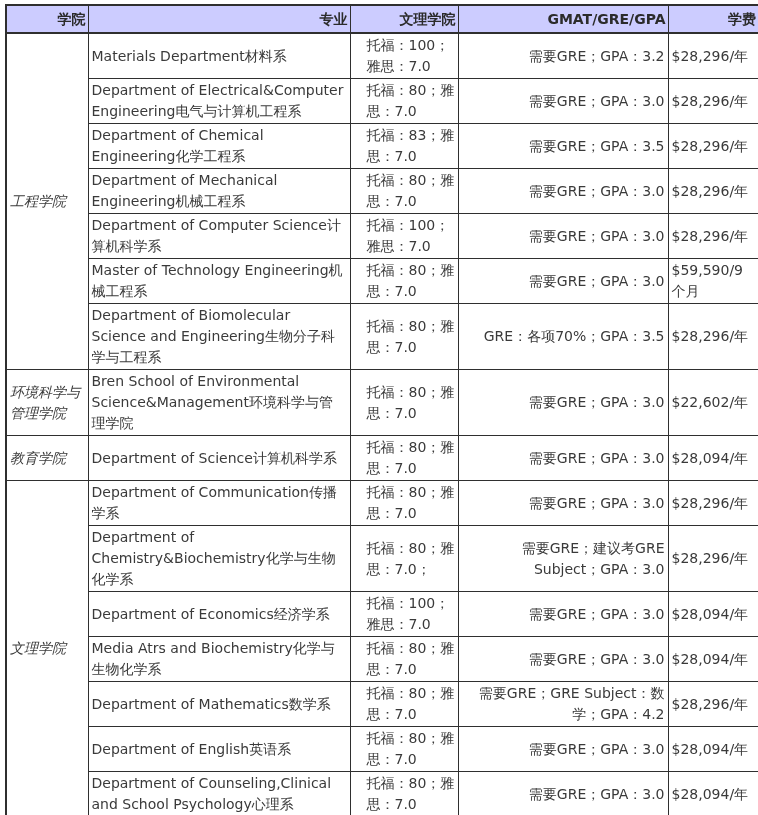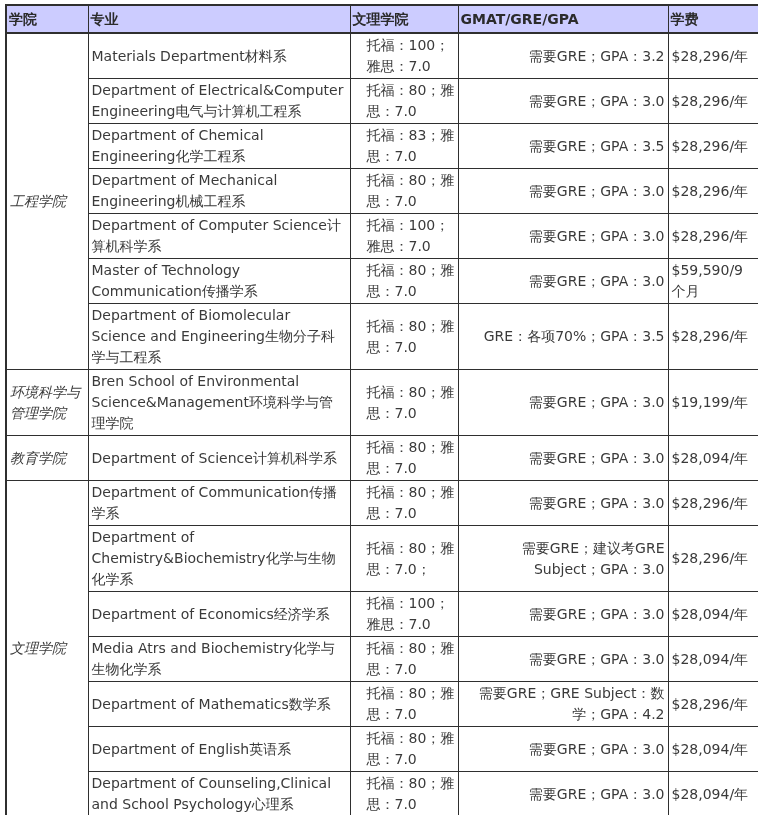--- a/index.html
+++ b/index.html
@@ -25,21 +25,21 @@
     vertical-align: middle;
     padding: 1px 3px;
     word-wrap: break-word;
     overflow-wrap: break-word;
     color: #3a3a3a;
   }
   table.uni-table thead th {
     background: #ccccff;
     color: #2b2b2b;
     font-weight: bold;
-    text-align: left;
+    text-align: right;
     height: 24px;
     border-bottom: 2px solid #2f2f2f;
     padding: 1px 2px;
   }
   table.uni-table td.college   { width: 74px; font-style: italic; }
   table.uni-table td.major     { width: 254px; }
   table.uni-table td.language  { width: 100px; padding-left: 16px; }
   table.uni-table td.gre       { width: 202px; text-align: right; }
   table.uni-table td.tuition   { width: 83px; }
   col.c-college  { width: 82px; }
@@ -98,37 +98,37 @@
           <td class="gre">需要GRE；GPA：3.0</td>
           <td class="tuition">$28,296/年</td>
         </tr>
         <tr>
           <td class="major">Department of Computer Science计算机科学系</td>
           <td class="language">托福：100；雅思：7.0</td>
           <td class="gre">需要GRE；GPA：3.0</td>
           <td class="tuition">$28,296/年</td>
         </tr>
         <tr>
-          <td class="major">Master of Technology Communication传播学系</td>
+          <td class="major">Master of Technology Engineering机械工程系</td>
           <td class="language">托福：80；雅思：7.0</td>
           <td class="gre">需要GRE；GPA：3.0</td>
           <td class="tuition">$59,590/9个月</td>
         </tr>
         <tr>
           <td class="major">Department of Biomolecular Science and Engineering生物分子科学与工程系</td>
           <td class="language">托福：80；雅思：7.0</td>
           <td class="gre">GRE：各项70%；GPA：3.5</td>
           <td class="tuition">$28,296/年</td>
         </tr>
         <tr>
           <td class="college" rowspan="1">环境科学与管理学院</td>
           <td class="major">Bren School of Environmental Science&amp;Management环境科学与管理学院</td>
           <td class="language">托福：80；雅思：7.0</td>
           <td class="gre">需要GRE；GPA：3.0</td>
-          <td class="tuition">$19,199/年</td>
+          <td class="tuition">$22,602/年</td>
         </tr>
         <tr>
           <td class="college" rowspan="1">教育学院</td>
           <td class="major">Department of Science计算机科学系</td>
           <td class="language">托福：80；雅思：7.0</td>
           <td class="gre">需要GRE；GPA：3.0</td>
           <td class="tuition">$28,094/年</td>
         </tr>
         <tr>
           <td class="college" rowspan="7">文理学院</td>

